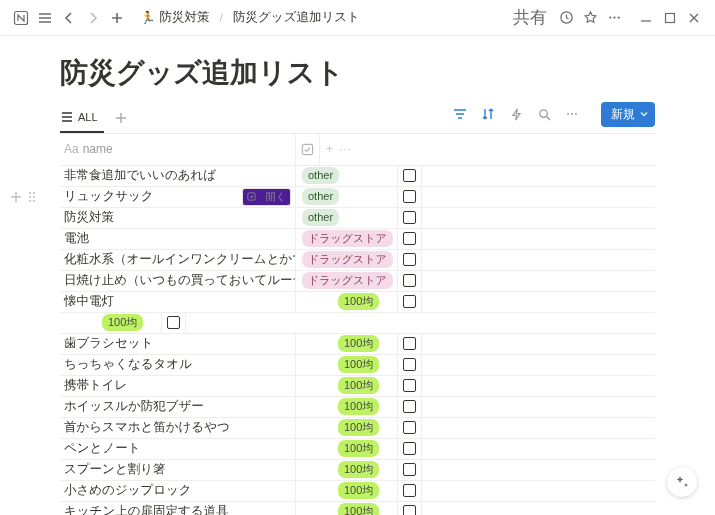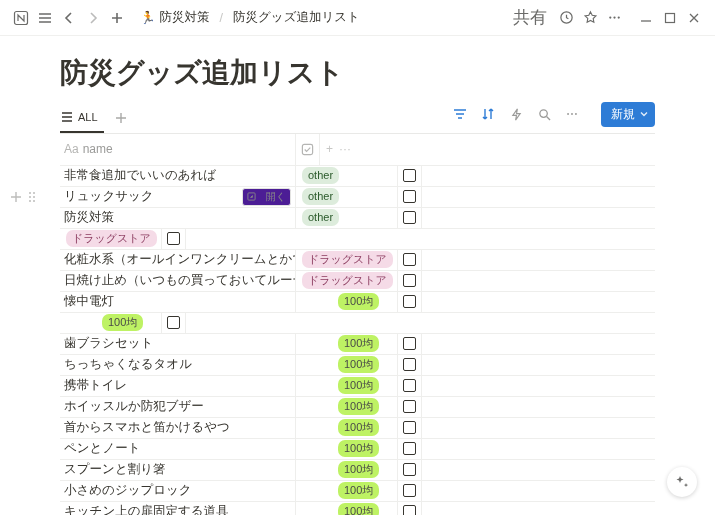--- a/index.html
+++ b/index.html
@@ -353,20 +353,23 @@
           </div>
           <div class="col-cat">
             <span class="tag tag-other">other</span>
           </div>
           <div class="col-check">
             <div class="checkbox"></div>
           </div>
           <div class="col-rest"></div>
         </div>
         <div class="row">
+          <div class="col-name">
+            <span>電池</span>
+          </div>
           <div class="col-cat">
             <span class="tag tag-drug">ドラッグストア</span>
           </div>
           <div class="col-check">
             <div class="checkbox"></div>
           </div>
           <div class="col-rest"></div>
         </div>
         <div class="row">
           <div class="col-name">

